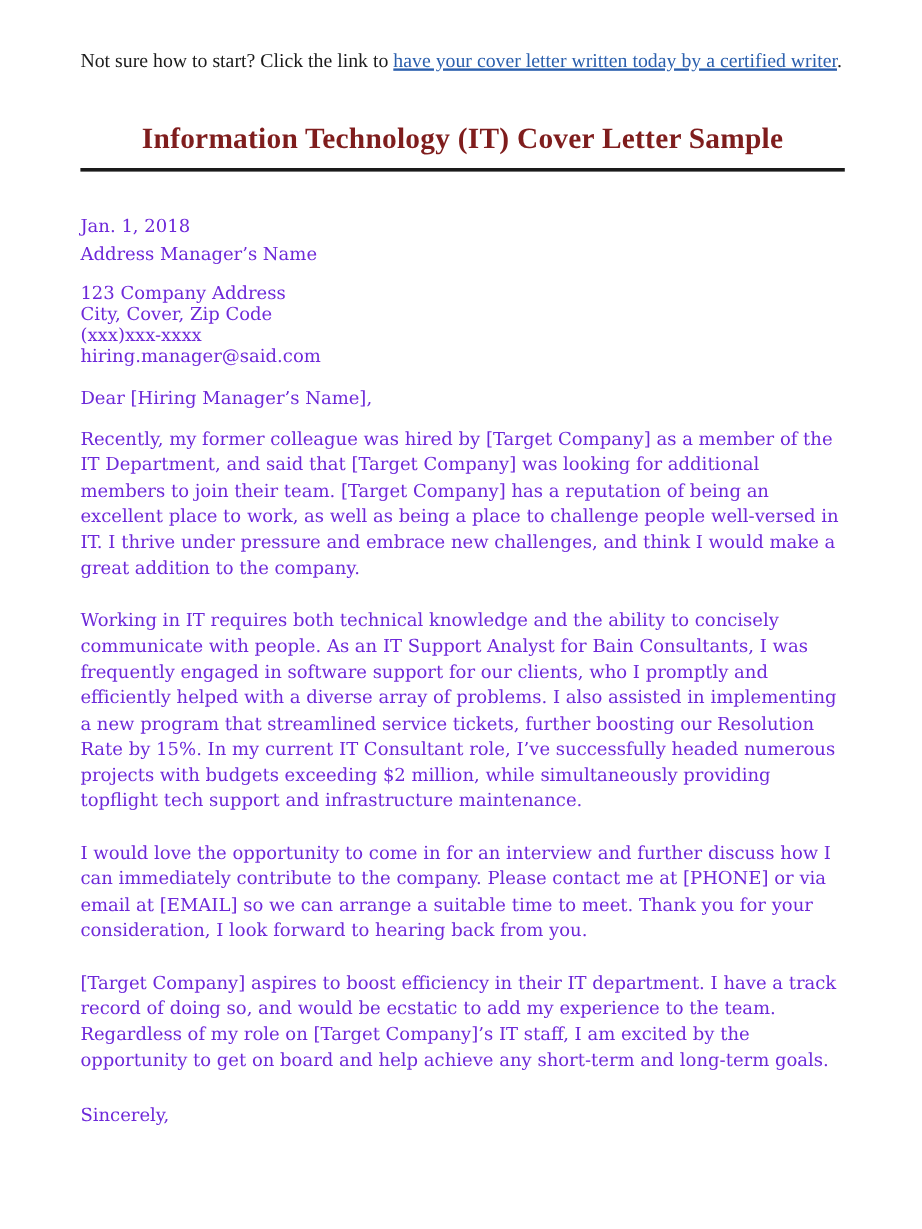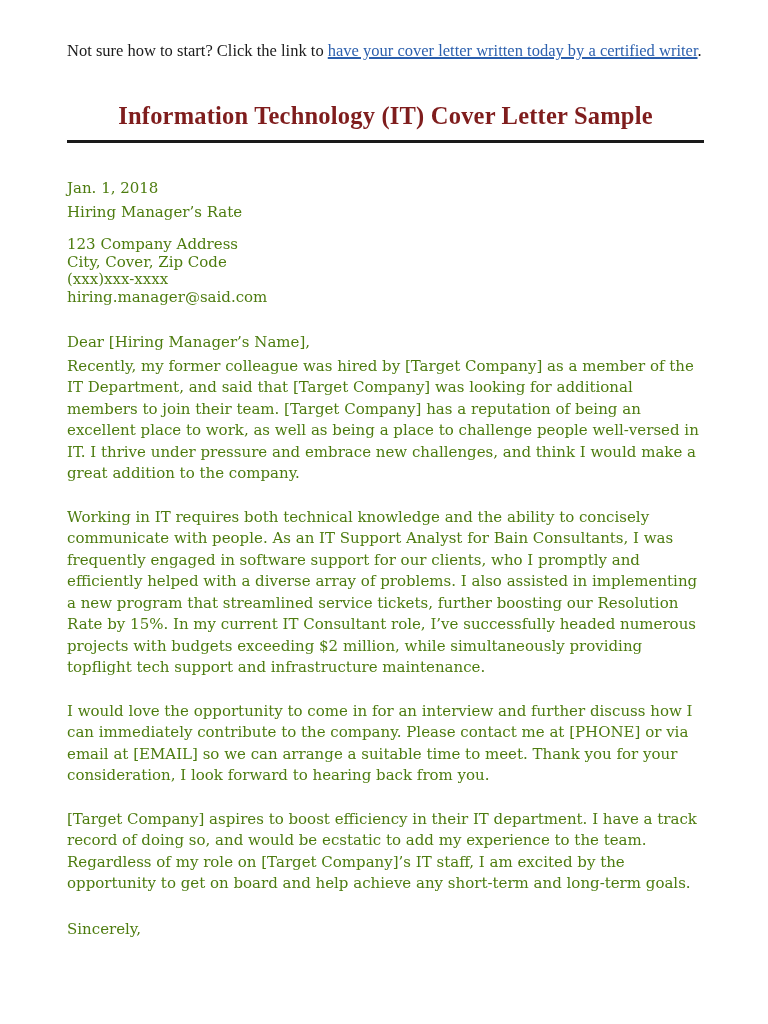--- a/index.html
+++ b/index.html
@@ -48,36 +48,36 @@
     text-align: center;
     padding-bottom: 10px;
     border-bottom: 3px solid #1a1a1a;
   }
 
   
   .letter {
     margin-top: 33px;
     font-size: 15px;
     line-height: 21.5px;
-    color: #4d7c0f;
+    color: #6d28d9;
   }
 
   .letter .date-line,
   .letter .recipient-line {
     line-height: 24px;
   }
 
   .address-block {
     margin-top: 12px;
     line-height: 17.5px;
-    margin-bottom: 26px;
+    margin-bottom: 16px;
   }
 
   .salutation {
-    margin-bottom: 2px;
+    margin-bottom: 12px;
   }
 
   .letter p.body-para {
     margin-bottom: 22px;
     width: 640px;
   }
 
   .closing-block {
     margin-top: 3px;
     line-height: 24px;
@@ -90,21 +90,21 @@
 
   <div class="note">
     <span>Not sure how to start? Click the link to </span><a href="#">have your cover letter written today by a certified writer</a><span class="period">.</span>
   </div>
 
   <h1 class="doc-title">Information Technology (IT) Cover Letter Sample</h1>
 
   <div class="letter">
 
     <div class="date-line">Jan. 1, 2018</div>
-    <div class="recipient-line">Hiring Manager’s Rate</div>
+    <div class="recipient-line">Address Manager’s Name</div>
 
     <div class="address-block">
       <div>123 Company Address</div>
       <div>City, Cover, Zip Code</div>
       <div>(xxx)xxx-xxxx</div>
       <div>hiring.manager@said.com</div>
     </div>
 
     <p class="salutation">Dear [Hiring Manager’s Name],</p>
 

